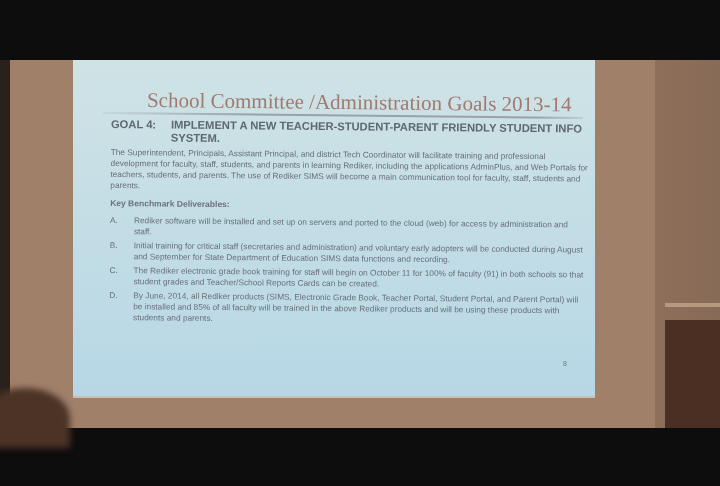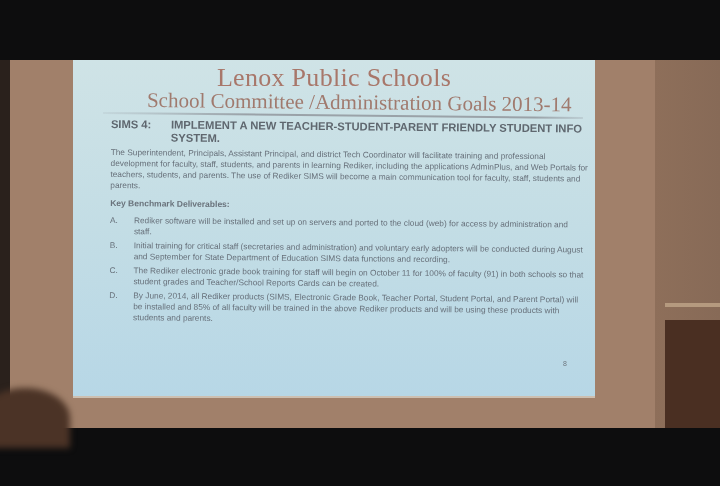--- a/index.html
+++ b/index.html
@@ -77,27 +77,26 @@
   </style>
 </head>
 <body>
 
 <div class="room"></div>
 <div class="screen-border"></div>
 <div class="right-rail"></div>
 <div class="right-cabinet"></div>
 
 <div class="slide">
-  <div class="slide-title">Lenox Public Schools</div>
   <div class="slide-subtitle">School Committee /Administration Goals 2013-14</div>
   <div class="title-rule"></div>
 
   <div class="content">
     <div class="goal-heading">
-      <span class="goal-label">SIMS 4:</span>
+      <span class="goal-label">GOAL 4:</span>
       <span class="goal-text">IMPLEMENT A NEW TEACHER-STUDENT-PARENT FRIENDLY STUDENT INFO SYSTEM.</span>
     </div>
     <div class="intro">The Superintendent, Principals, Assistant Principal, and district Tech Coordinator will facilitate training and professional development for faculty, staff, students, and parents in learning Rediker, including the applications AdminPlus, and Web Portals for teachers, students, and parents.  The use of Rediker SIMS will become a main communication tool for faculty, staff, students and parents.</div>
     <div class="key-label">Key Benchmark Deliverables:</div>
     <ul class="items">
       <li class="item">
         <span class="item-letter">A.</span>
         <span class="item-text">Rediker software will be installed and set up on servers and ported to the cloud (web) for access by administration and staff.</span>
       </li>
       <li class="item">

